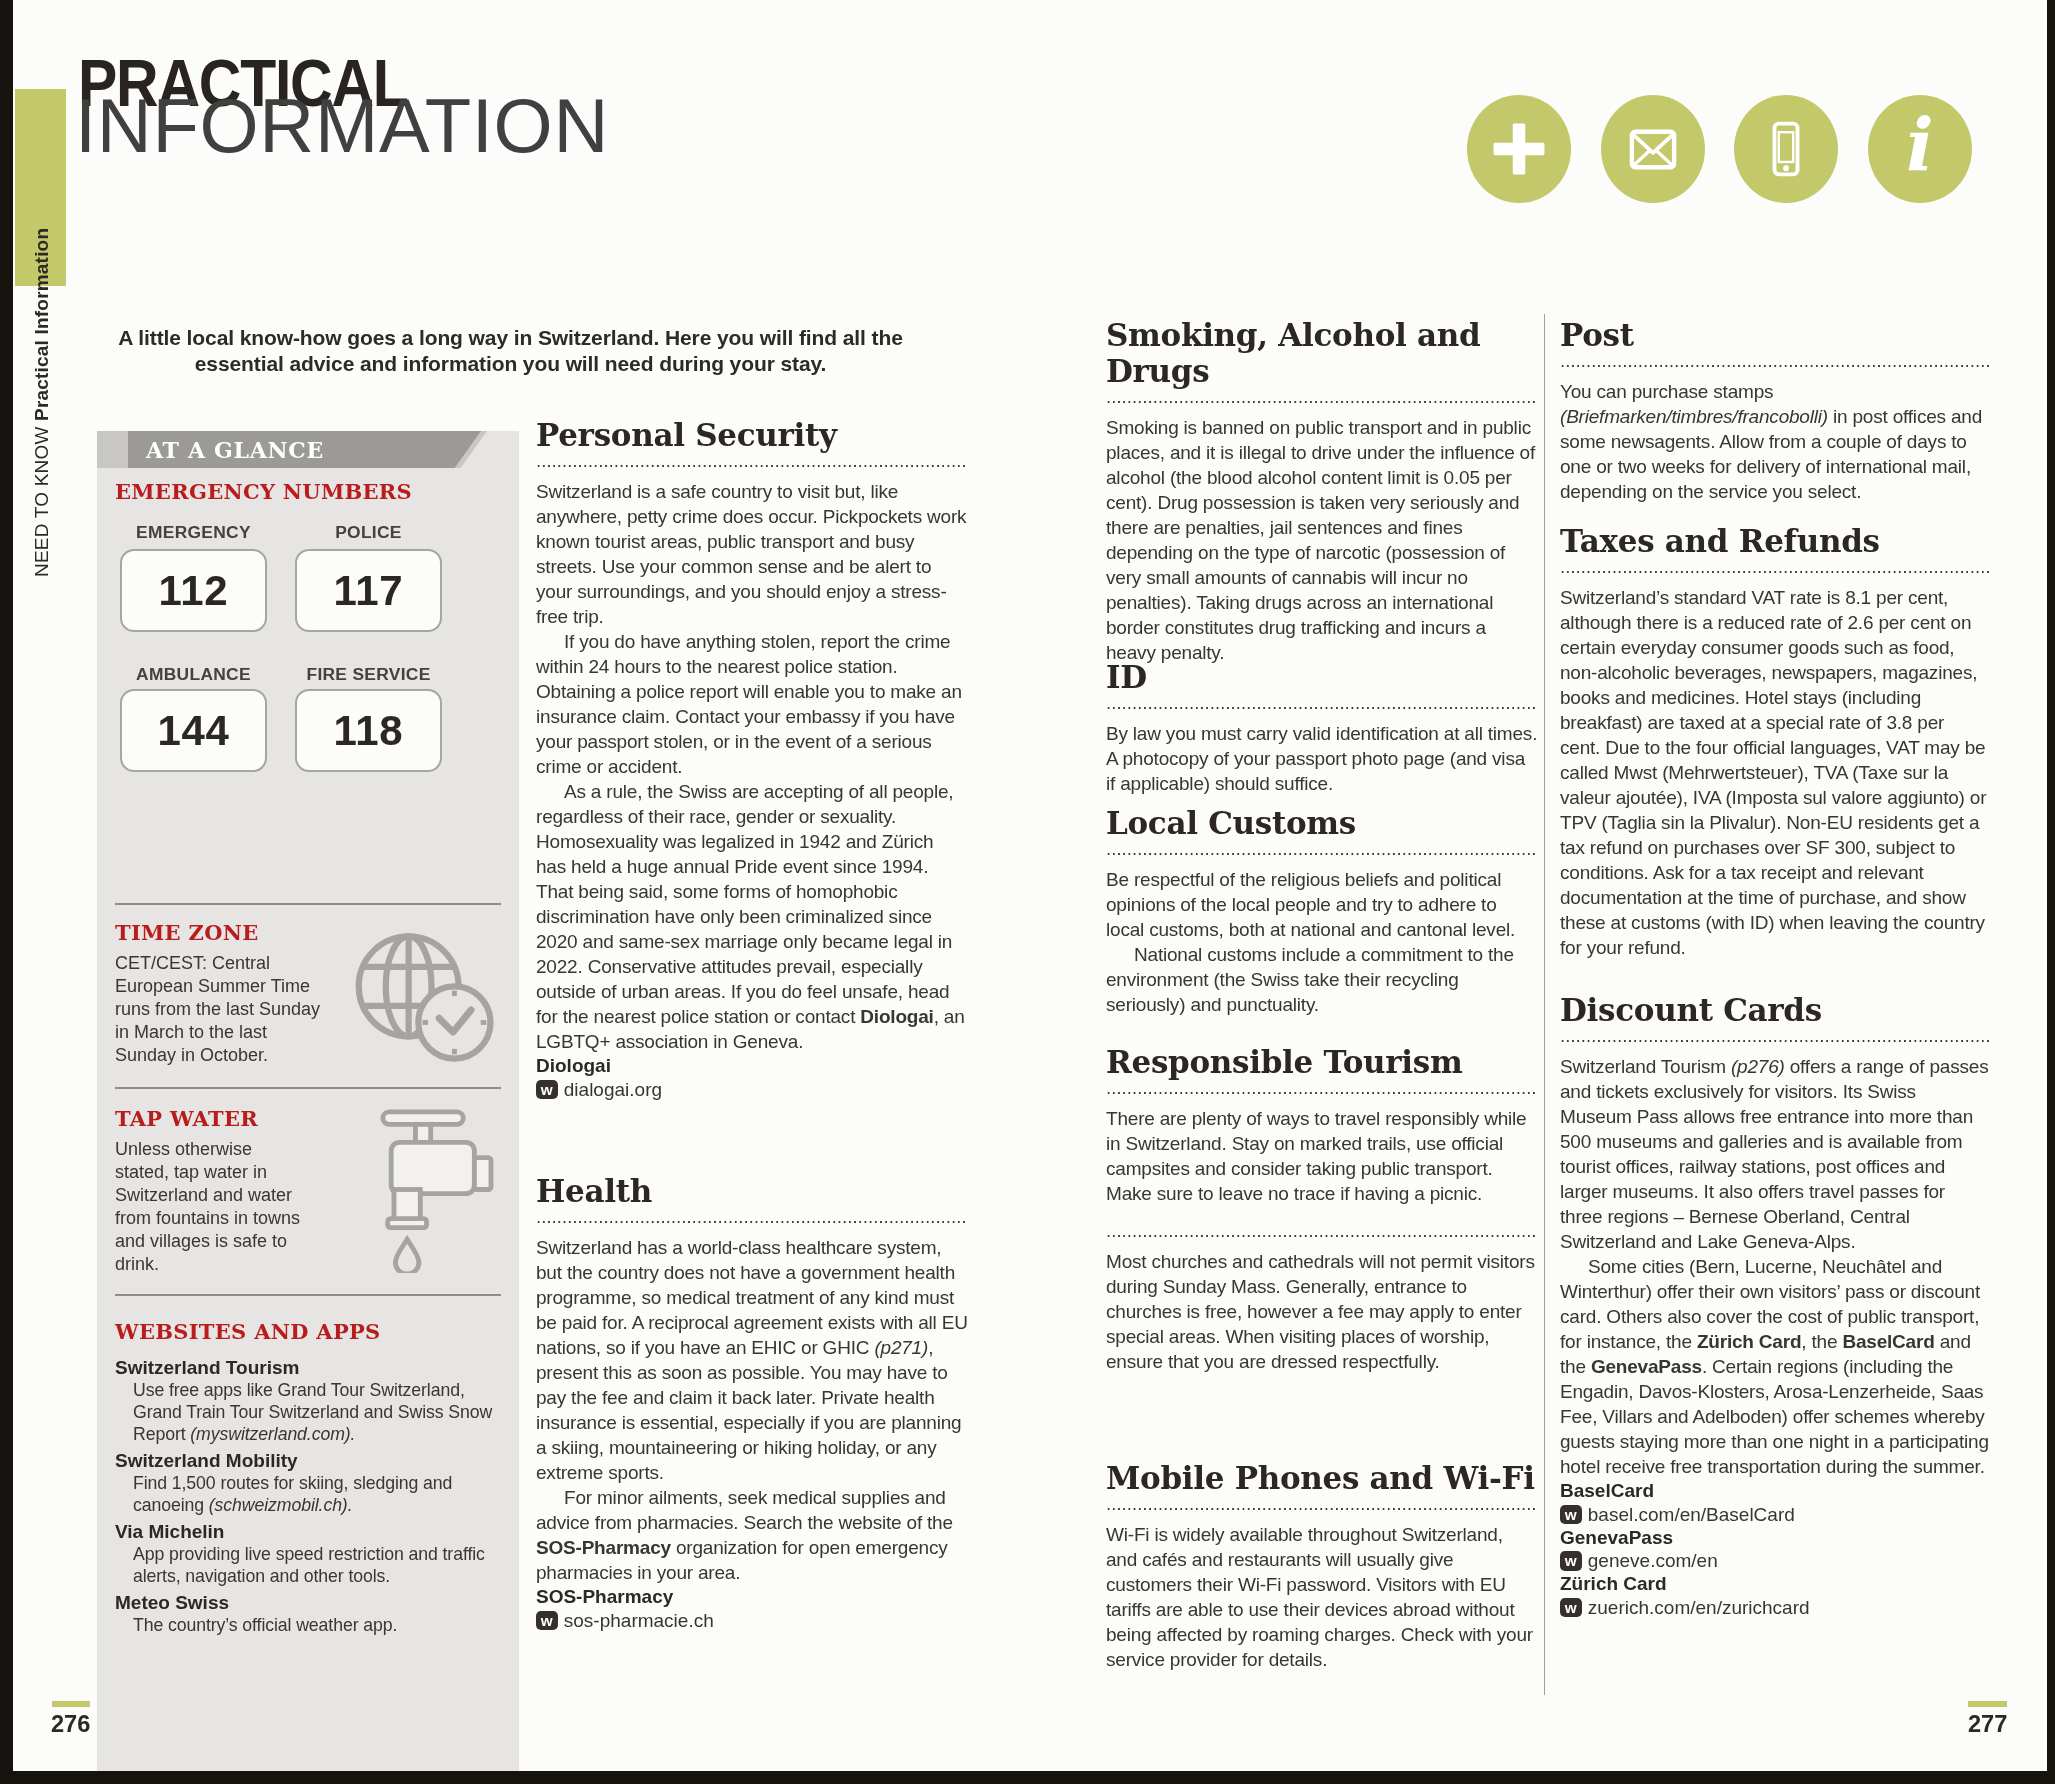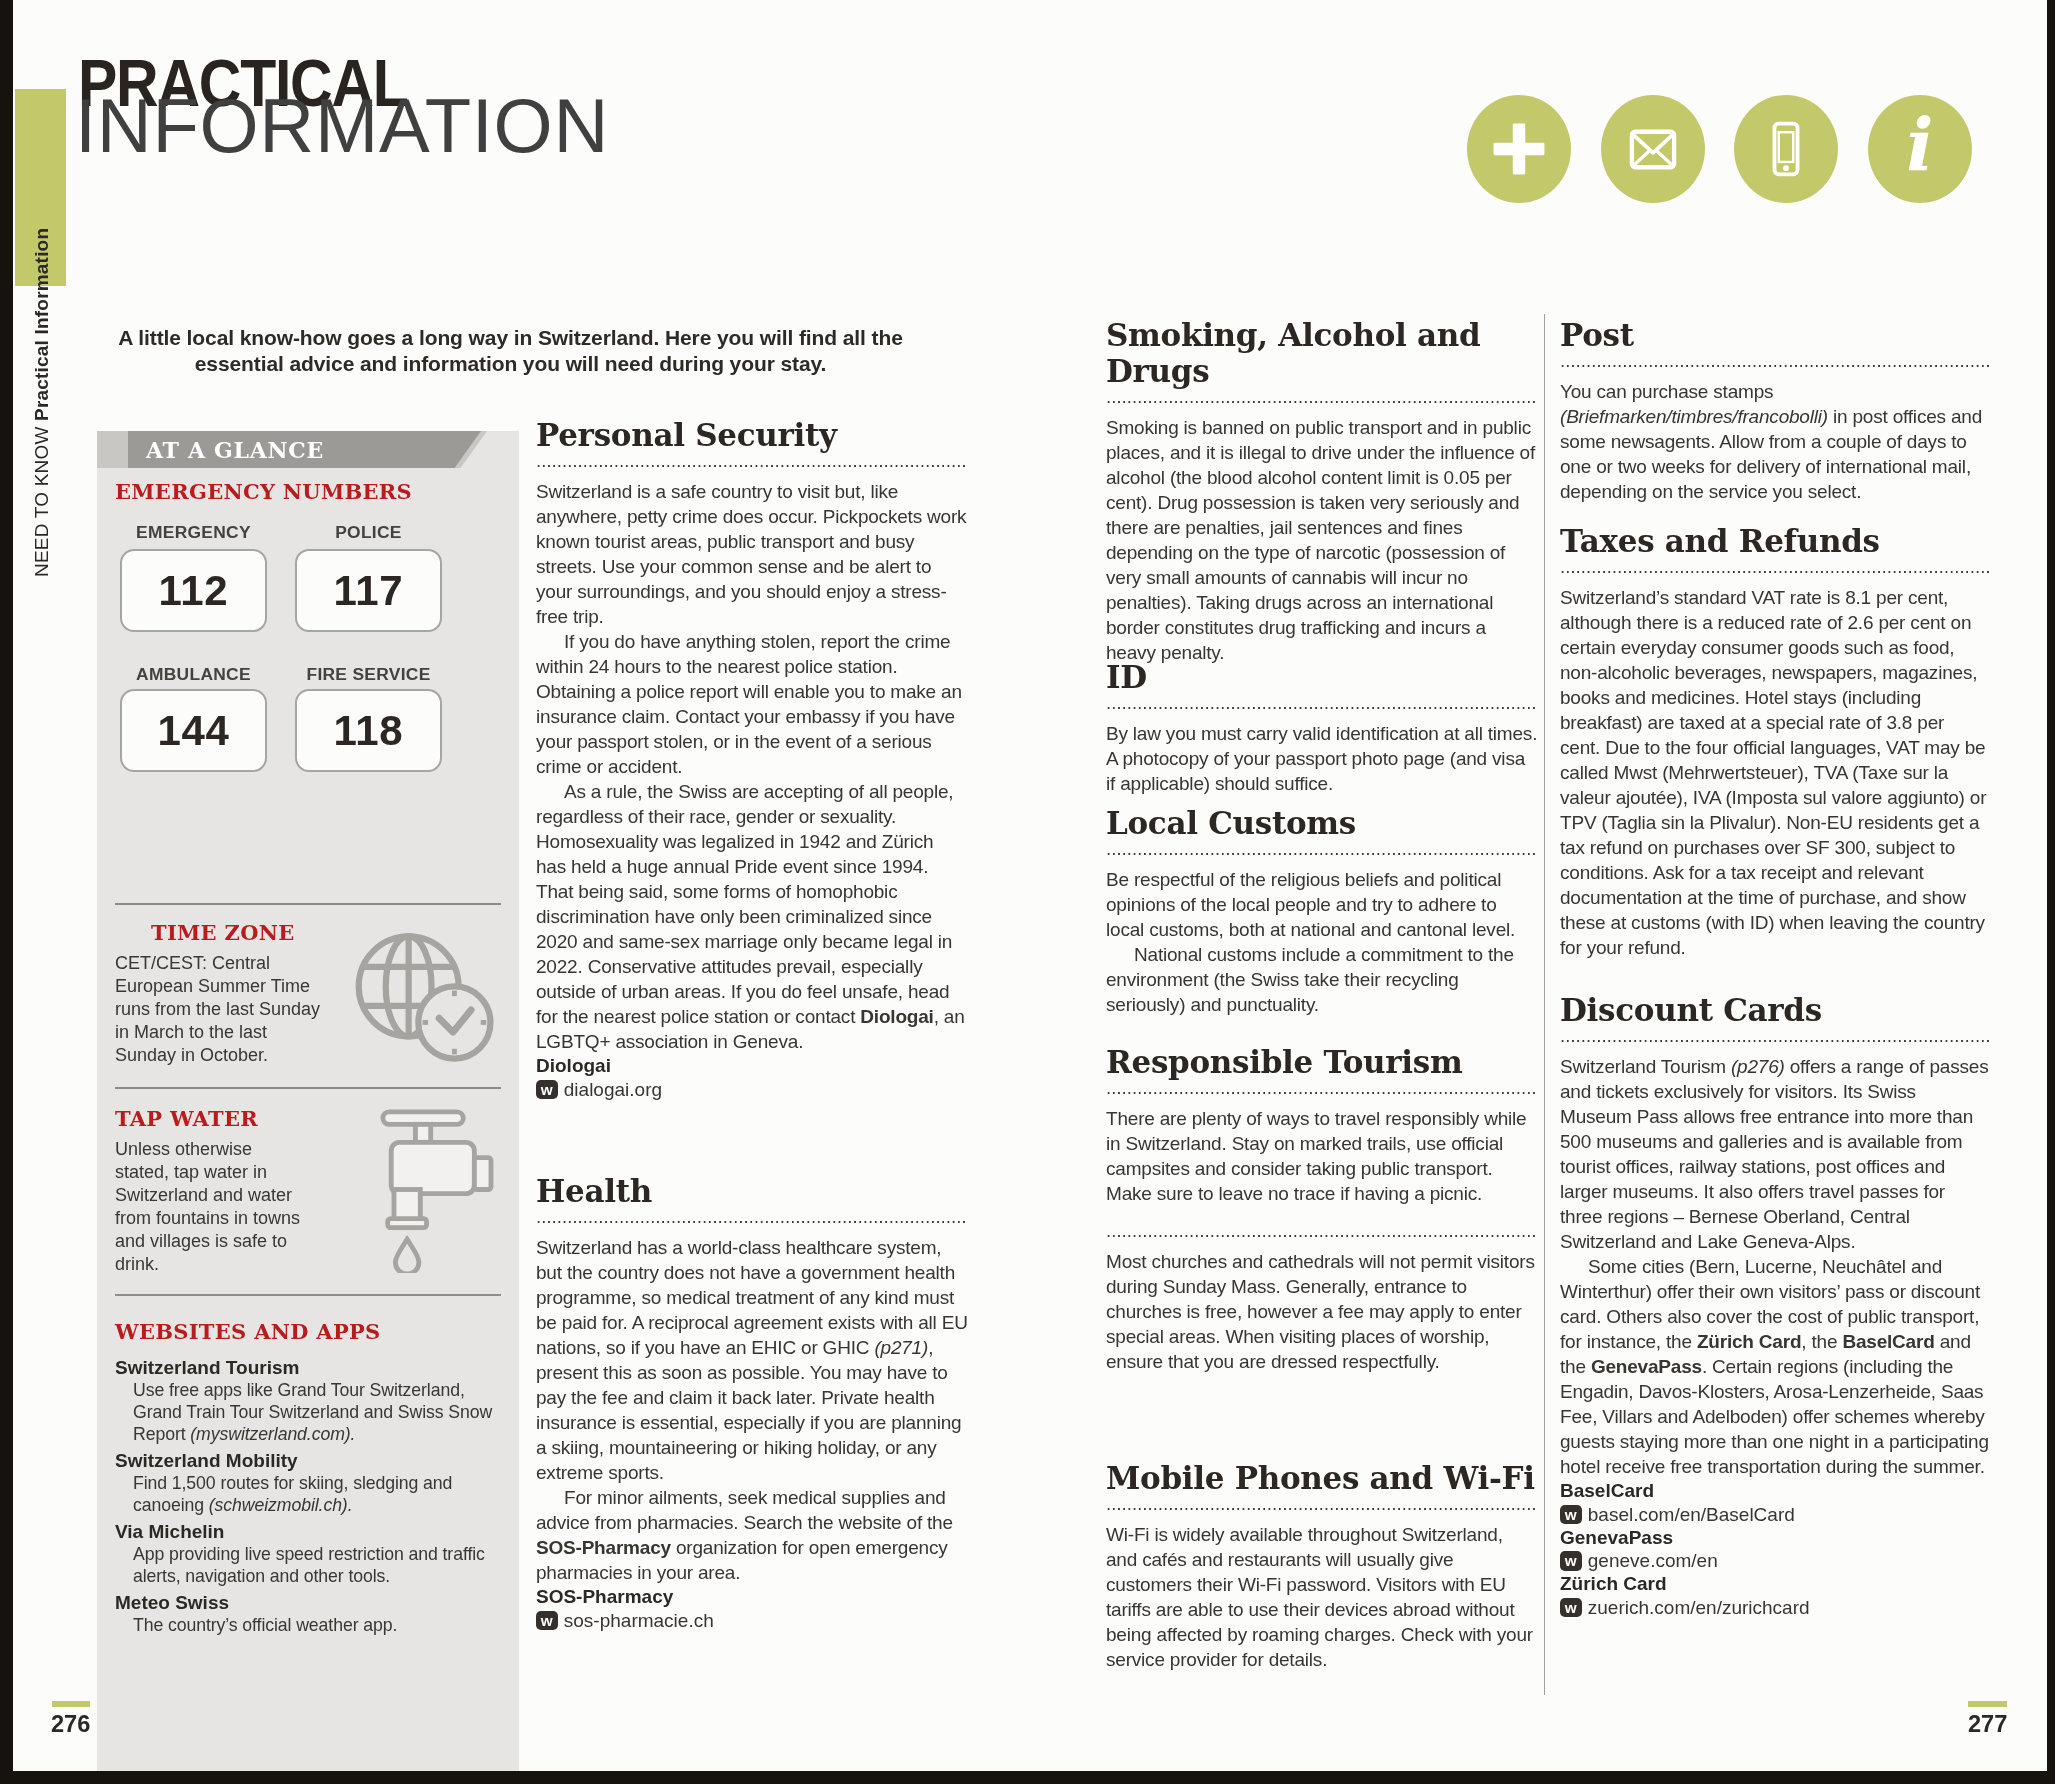--- a/index.html
+++ b/index.html
@@ -58,21 +58,21 @@
     color:#45413d;letter-spacing:0.3px;white-space:nowrap;}
   .cl-1,.cl-2{top:522px;} .cl-3,.cl-4{top:664px;}
   .cl-1,.cl-3{left:120px;} .cl-2,.cl-4{left:295px;}
   .card{width:147px;height:83px;background:#fcfcfb;border:2.1px solid #a7a5a2;
     border-radius:14px;display:flex;align-items:center;justify-content:center;box-sizing:border-box;}
   .cd-1,.cd-2{top:549px;} .cd-3,.cd-4{top:689px;}
   .cd-1,.cd-3{left:120px;} .cd-2,.cd-4{left:295px;}
   .card-num{font-size:42px;font-weight:bold;color:#2c2722;letter-spacing:0.7px;}
   .pdiv{left:115px;width:386px;height:2.1px;background:#8f8d8a;}
   .pdiv-1{top:903px;} .pdiv-2{top:1087px;} .pdiv-3{top:1294px;}
-  .tz-title{left:115px;top:920px;margin-left:36px;}
+  .tz-title{left:115px;top:920px;}
   .tz-text{left:115px;top:952px;width:208px;font-size:18px;line-height:23px;color:#3a3632;}
   .tw-title{left:115px;top:1106px;}
   .tw-text{left:115px;top:1138px;width:186px;font-size:18px;line-height:23px;color:#3a3632;}
   .globe-icon{left:346px;top:924px;}
   .tap-icon{left:351px;top:1106px;}
   .wa-title{left:115px;top:1319px;}
   .wa-list{left:115px;top:1352px;width:389px;}
   .wa-name{font-size:19px;font-weight:bold;color:#2c2824;margin-top:4.9px;}
   .wa-desc{font-size:17.7px;line-height:22px;color:#3a3632;margin-left:18px;letter-spacing:-0.1px;}
 

